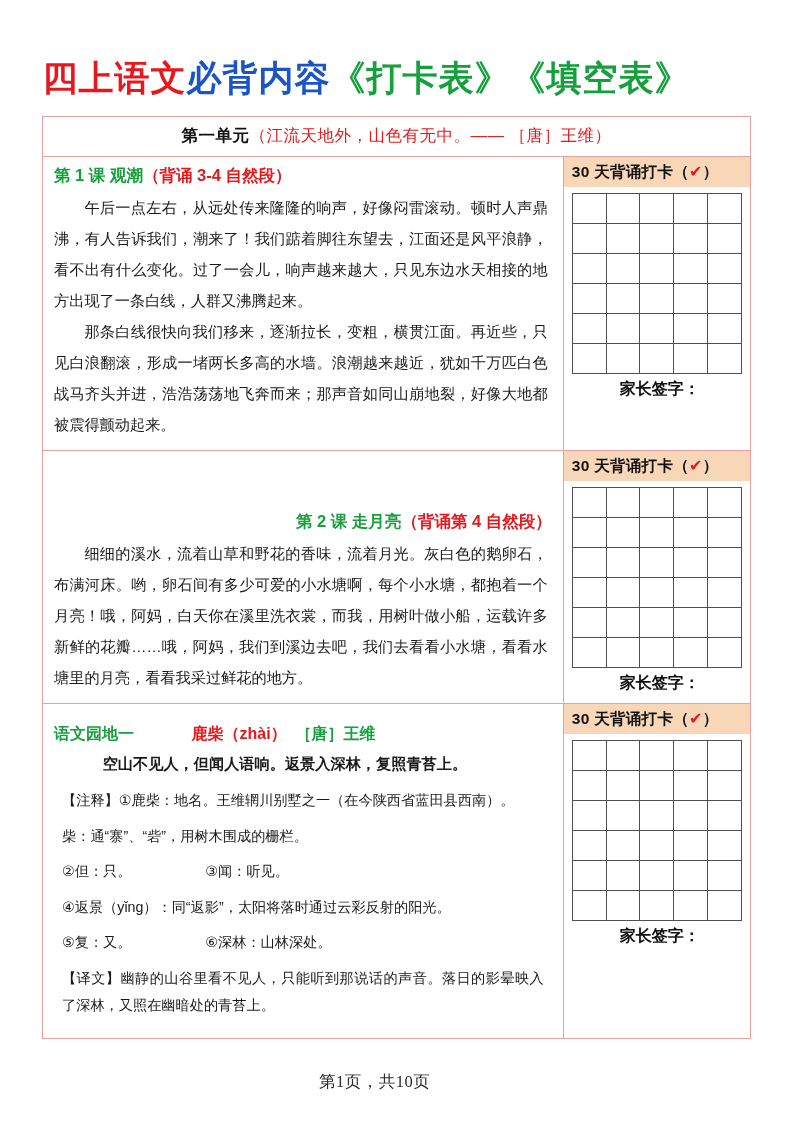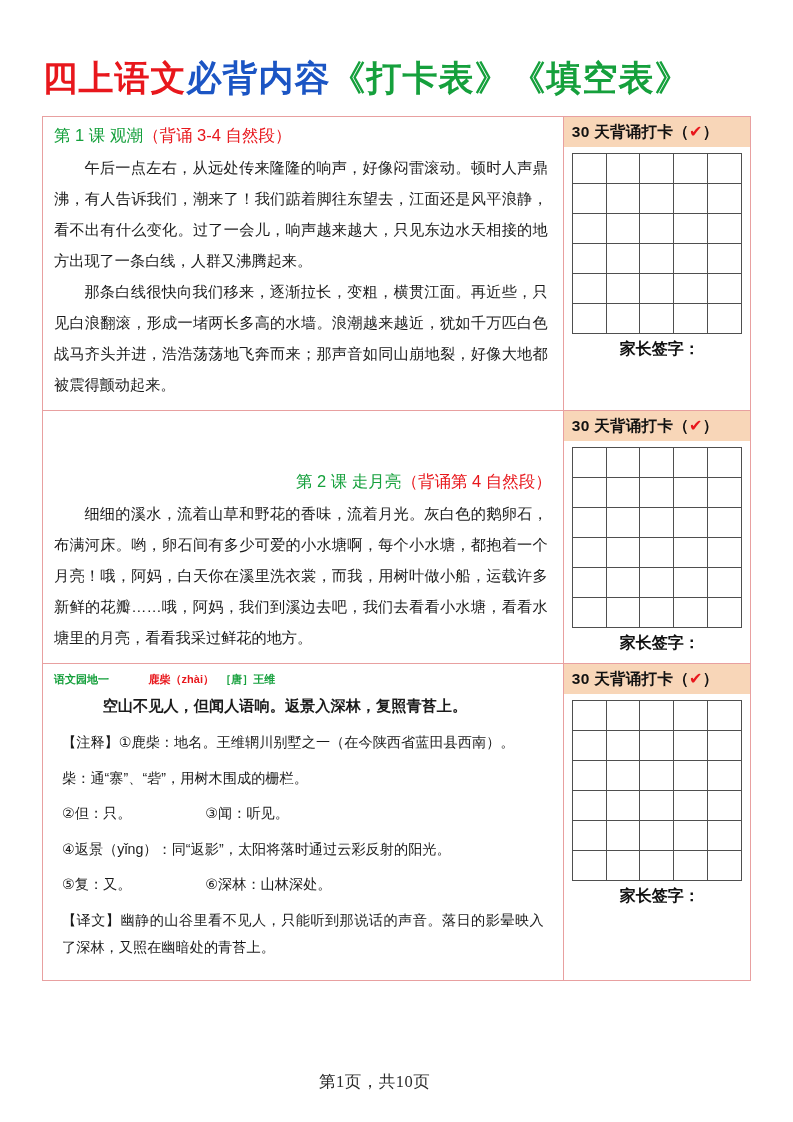--- a/index.html
+++ b/index.html
@@ -72,21 +72,21 @@
 
   .left-col { width: 520px; }
   .right-col { width: 187px; }
 
   .body-cell {
     padding: 8px 11px 10px 11px !important;
   }
 
   .lesson-title {
     font-size: 16.5px;
-    font-weight: normal;
+    font-weight: bold;
     margin-bottom: 5px;
     white-space: nowrap;
   }
   .lt-green { color: #15a03c; }
   .lt-red   { color: #e8171c; }
 
   .lesson-title.offset-top { margin-top: 52px; text-align: right; }
 
   .para {
     font-size: 15.2px;
@@ -111,24 +111,25 @@
     font-size: 14.2px;
     line-height: 27.5px;
     margin: 8px;
     color: #1a1a1a;
     text-align: justify;
     text-justify: inter-ideograph;
   }
   .note-line .gap { display: inline-block; width: 5.2em; }
 
   .yw-head {
-    font-size: 11px;
+    font-size: 16px;
     font-weight: bold;
     margin-bottom: 3px;
     white-space: nowrap;
+    margin-top: 12px;
   }
   .yw-head .sp { display: inline-block; width: 3.6em; }
 
   
   .checkin {
     display: flex;
     flex-direction: column;
     height: 100%;
     box-sizing: border-box;
   }
@@ -187,20 +188,25 @@
     <span class="title-seg t-red">四上语文</span><span class="title-seg t-blue">必背内容</span><span class="title-seg t-green">《打卡表》《填空表》</span>
   </div>
 
   <table class="sheet">
     <colgroup>
       <col class="left-col">
       <col class="right-col">
     </colgroup>
 
     <tbody>
+        <tr>
+      <td class="unit-head" colspan="2">
+        <span class="unit-name">第一单元</span><span class="unit-quote">（江流天地外，山色有无中。—— ［唐］王维）</span>
+      </td>
+    </tr>
 
     <tr>
       <td class="body-cell">
         <div class="lesson-title">
           <span class="lt-green">第 1 课  观潮</span><span class="lt-red">（背诵 3-4 自然段）</span>
         </div>
         <p class="para indent">午后一点左右，从远处传来隆隆的响声，好像闷雷滚动。顿时人声鼎沸，有人告诉我们，潮来了！我们踮着脚往东望去，江面还是风平浪静，看不出有什么变化。过了一会儿，响声越来越大，只见东边水天相接的地方出现了一条白线，人群又沸腾起来。</p>
         <p class="para indent">那条白线很快向我们移来，逐渐拉长，变粗，横贯江面。再近些，只见白浪翻滚，形成一堵两长多高的水墙。浪潮越来越近，犹如千万匹白色战马齐头并进，浩浩荡荡地飞奔而来；那声音如同山崩地裂，好像大地都被震得颤动起来。</p>
       </td>
       <td>

